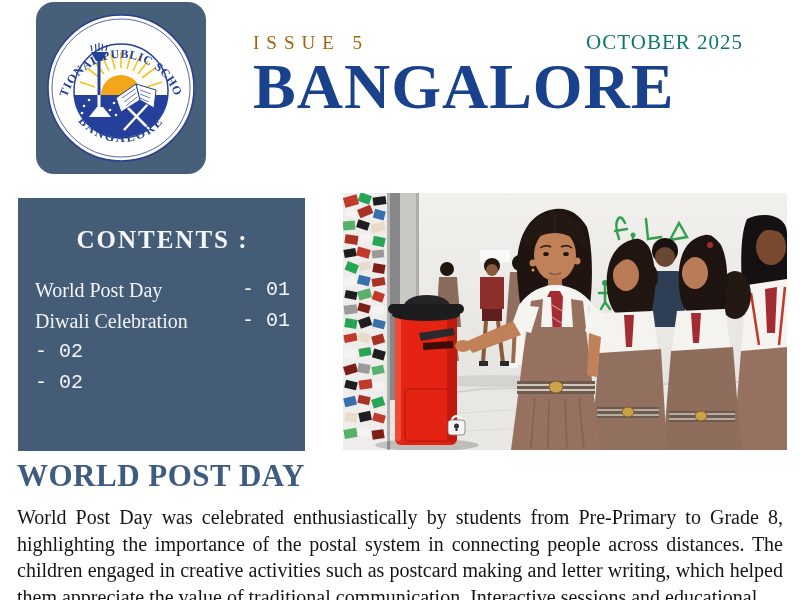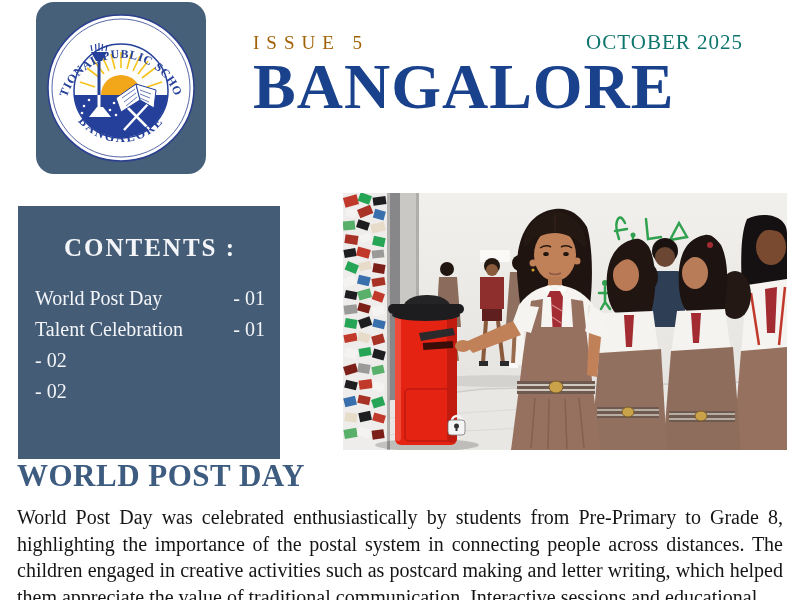--- a/index.html
+++ b/index.html
@@ -17,33 +17,33 @@
   .masthead{position:absolute;left:253px;top:30px;width:490px;}
   .masthead-row{display:flex;justify-content:space-between;align-items:baseline;}
   .issue{font-size:19px;letter-spacing:7px;color:#a16207;}
   .date{font-size:21px;letter-spacing:1px;color:#0f766e;}
   .newsletter-title{
     margin:2px 0 0 0;font-size:64px;font-weight:bold;line-height:0.95;
     color:#1a428c;letter-spacing:1px;white-space:nowrap;
   }
   
   .contents-box{
-    position:absolute;left:18px;top:206px;width:262px;height:253px;
+    position:absolute;left:18px;top:198px;width:287px;height:253px;
     background:#455c77;color:#f3f5f8;box-sizing:border-box;padding:28px 15px 0 17px;
   }
   .contents-title{
     text-align:center;font-weight:bold;font-size:25px;letter-spacing:2px;
     margin:0 0 24px 0;
   }
   .toc-row{
     display:flex;justify-content:space-between;align-items:flex-start;
     font-size:20px;line-height:24px;margin-bottom:7px;
   }
   .toc-label{white-space:pre-line;}
-  .toc-page{flex:none;}
+  .toc-page{flex:none;font-family:Liberation Mono, monospace;}
   
   .photo{position:absolute;left:343px;top:193px;width:444px;height:257px;}
   .photo svg{display:block;width:100%;height:100%;}
   
   .article{position:absolute;left:17px;top:458px;width:766px;}
   .article-heading{
     margin:0;font-size:31px;font-weight:bold;color:#3e5c80;letter-spacing:0.5px;
   }
   .article-body{
     margin:10px 0 0 0;font-size:20px;line-height:26.5px;color:#151515;
@@ -135,21 +135,21 @@
     <h1 class="newsletter-title">BANGALORE</h1>
   </div>
 
   <div class="contents-box">
     <div class="contents-title">CONTENTS :</div>
     <div class="toc-row">
       <span class="toc-label">World Post Day</span>
       <span class="toc-page">- 01</span>
     </div>
     <div class="toc-row">
-      <span class="toc-label">Talent Celebration</span>
+      <span class="toc-label">Diwali Celebration</span>
       <span class="toc-page">- 01</span>
     </div>
     <div class="toc-row">
       <span class="toc-page">- 02</span>
     </div>
     <div class="toc-row">
       <span class="toc-page">- 02</span>
     </div>
   </div>
 

